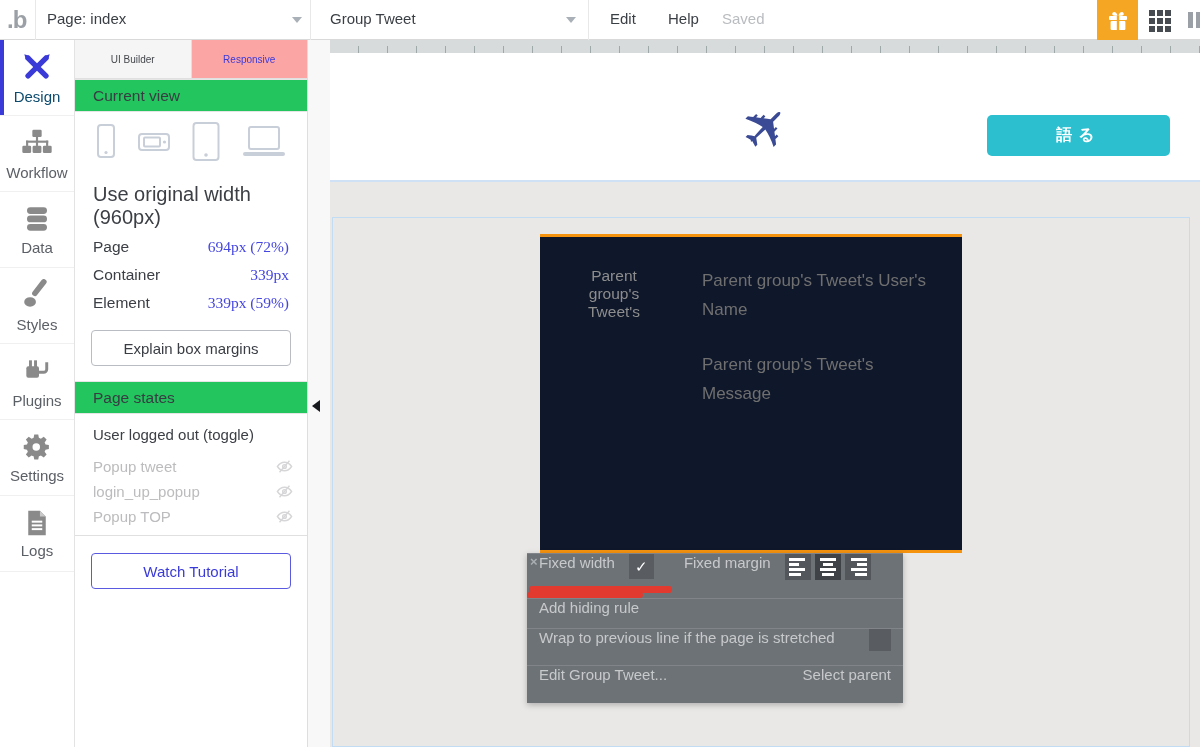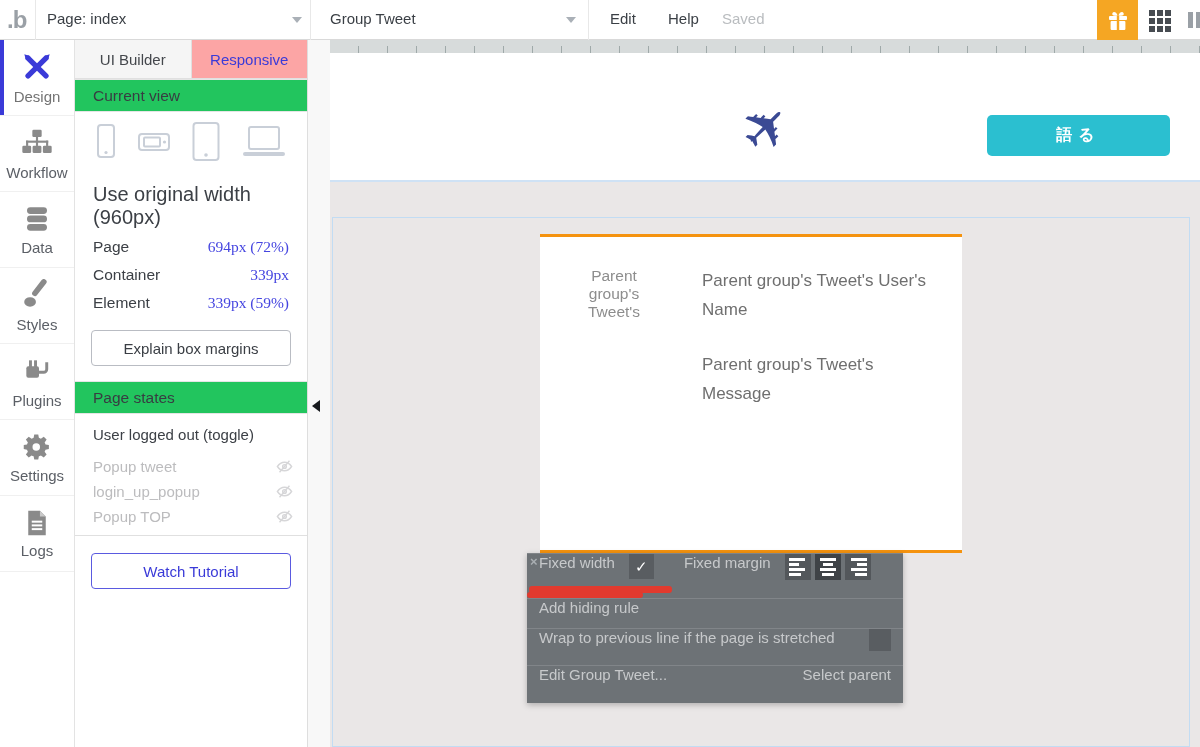--- a/index.html
+++ b/index.html
@@ -14,27 +14,27 @@
   .tb-muted{color:#b9bcbf;}
   .gift-btn{position:absolute;left:1097px;top:0;width:41px;height:40px;background:#F5A623;display:flex;align-items:center;justify-content:center;cursor:pointer;}
   .grid-icon{position:absolute;left:1149px;top:10px;width:22px;height:22px;display:grid;grid-template-columns:repeat(3,6px);grid-template-rows:repeat(3,6px);gap:2px;cursor:pointer;}
   .grid-icon div{background:#464b51;}
   .partial-icon{position:absolute;left:1188px;top:12px;display:flex;gap:3px;}
   .partial-icon div{width:5px;height:16px;background:#9aa0a6;}
 
   
   .rail{position:absolute;left:0;top:40px;bottom:0;width:75px;background:#fff;border-right:1px solid #e3e3e3;z-index:40;box-sizing:border-box;}
   .rail-item{position:relative;height:75px;border-bottom:1px solid #f0f0f0;display:flex;flex-direction:column;align-items:center;justify-content:center;gap:5px;font-size:15px;color:#5b5f66;cursor:pointer;}
-  .rail-item.active{color:#737373;}
+  .rail-item.active{color:#0c4a6e;}
   .rail-item.active::before{content:"";position:absolute;left:0;top:0;bottom:0;width:4px;background:#3A3AD8;}
 
   
   .panel{position:absolute;left:75px;top:40px;bottom:0;width:233px;background:#fff;border-right:1px solid #dedede;z-index:40;box-sizing:border-box;}
   .tabs{display:flex;height:38px;border-bottom:1px solid #e0e0e0;}
-  .tab{flex:1;display:flex;align-items:center;justify-content:center;font-size:15px;color:#44474c;background:#f5f5f5;border-right:1px solid #e0e0e0;cursor:pointer;}
+  .tab{flex:1;display:flex;align-items:center;justify-content:center;font-size:10px;color:#44474c;background:#f5f5f5;border-right:1px solid #e0e0e0;cursor:pointer;}
   .tab:last-child{border-right:none;}
   .tab.active{background:#fca5a5;color:#3A3AD8;}
   .section-head{height:33px;background:#22c55e;border-bottom:1px solid #e5e5e5;border-top:1px solid #e5e5e5;display:flex;align-items:center;padding-left:18px;font-size:15.5px;color:#383c42;box-sizing:border-box;gap:9px;}
   .devices{height:60px;display:flex;align-items:center;justify-content:space-between;padding:0 20px;}
   .panel-line{padding:11px 0 4px 18px;font-size:20px;color:#3c4046;}
   .metric{display:flex;justify-content:space-between;padding:5px 18px 5px 18px;font-size:15.5px;}
   .metric .m-label{color:#3c4046;}
   .metric .m-value{color:#4545e0;font-family:Liberation Serif, serif;}
   .panel-btn-wrap{padding:13px 16px 15px 16px;}
   .panel-btn{width:100%;height:36px;background:#fff;border:1px solid #b9bcc3;border-radius:4px;font-size:15px;color:#3a3e44;font-family:inherit;cursor:pointer;}
@@ -52,21 +52,21 @@
   .canvas{position:absolute;left:330px;top:40px;right:0;bottom:0;background:#eae7e7;}
   .ruler{position:absolute;left:0;top:0;width:870px;height:13px;background:#d7dbdb;
     background-image:repeating-linear-gradient(90deg,transparent 0,transparent 28px,#9fa9a9 28px,#9fa9a9 29px);
     background-size:100% 7px;background-position:bottom;background-repeat:no-repeat;}
   .page-head{position:absolute;left:0;top:13px;width:870px;height:129px;background:#fff;border-bottom:2px solid #cfe2f5;box-sizing:border-box;}
   .plane{position:absolute;left:398px;top:40px;width:76px;height:70px;display:flex;align-items:center;justify-content:center;
     font-family:"DejaVu Sans",sans-serif;font-size:58px;color:#3B4A94;transform:rotate(-45deg);}
   .cta-btn{position:absolute;left:657px;top:62px;width:183px;height:41px;background:#2BBFD0;border:none;border-radius:5px;
     color:#fff;font-size:16px;font-weight:bold;letter-spacing:6px;font-family:inherit;cursor:pointer;}
   .group-outline{position:absolute;left:2px;top:177px;width:858px;bottom:0;border:1px solid #c2dcf3;box-sizing:border-box;}
-  .card{position:absolute;left:210px;top:194px;width:422px;height:319px;background:#ffffff;
+  .card{position:absolute;left:210px;top:194px;width:422px;height:319px;background:#0f172a;
     border-top:3px solid #F5930F;border-bottom:3px solid #F5930F;box-sizing:border-box;}
   .avatar{position:absolute;left:38px;top:22px;width:72px;height:72px;border-radius:50%;overflow:hidden;}
   .avatar .avatar-text{position:absolute;left:-9px;top:8px;width:90px;text-align:center;font-size:15.5px;line-height:1.15;color:#8d8d8d;}
   .card-text{position:absolute;left:162px;width:230px;font-size:17px;line-height:1.7;color:#6f6f6f;}
 
   
   .ctx-menu{position:absolute;left:197px;top:513px;width:376px;height:150px;background:#6d7276;z-index:45;color:#c7c9cb;font-size:15px;box-shadow:0 2px 6px rgba(0,0,0,.25);}
   .ctx-close{position:absolute;left:3px;top:2px;font-size:13px;font-weight:bold;color:#a9aeb2;line-height:1;cursor:pointer;}
   .ctx-row{display:flex;box-sizing:border-box;padding:0 12px;border-top:1px solid rgba(255,255,255,.14);cursor:pointer;}
   .ctx-row:first-child{border-top:none;}

